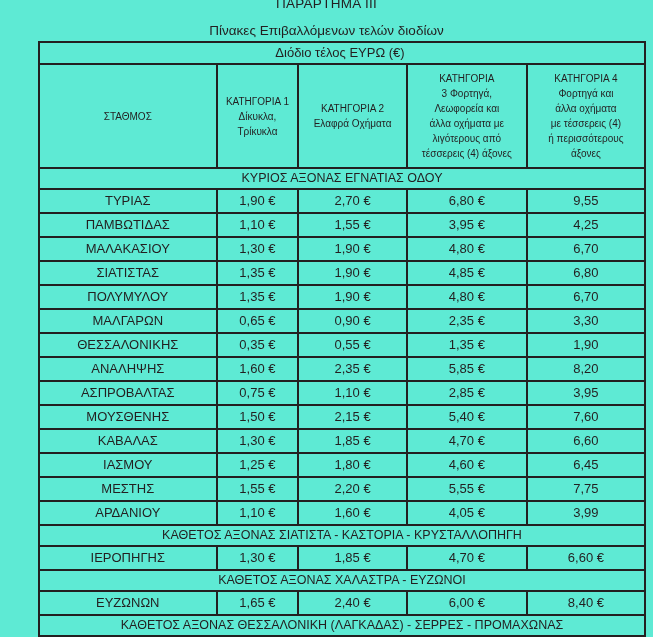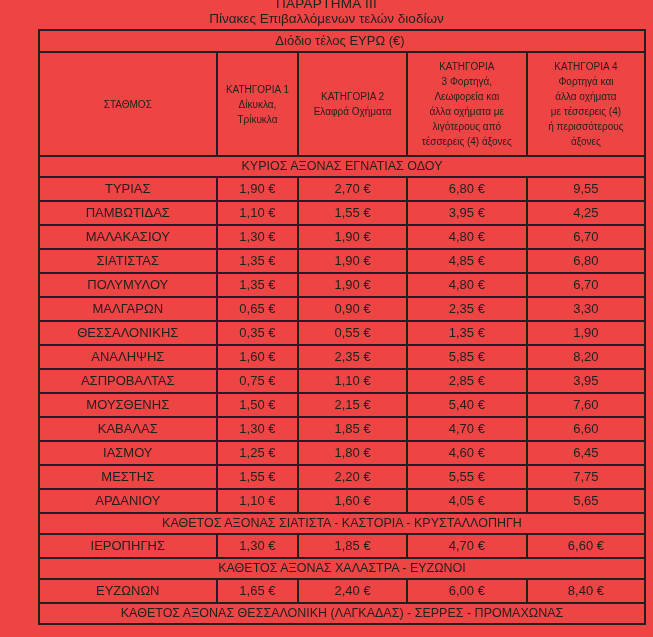--- a/index.html
+++ b/index.html
@@ -6,30 +6,30 @@
     margin: 0;
     padding: 0;
     background: #ffffff;
     font-family: "Liberation Sans", sans-serif;
     color: #231f20;
   }
   .page {
     position: relative;
     width: 653px;
     height: 637px;
-    background: #ef4444;
+    background: #5eead4;
     overflow: hidden;
   }
   .doc-title {
     text-align: center;
     font-size: 13.5px;
     line-height: 15px;
   }
   .doc-title .t1 { margin-top: -4px; letter-spacing: 0.3px; }
-  .doc-title .t2 { margin-top: 0; }
+  .doc-title .t2 { margin-top: 12px; }
   table.toll-table {
     border-collapse: separate;
     border-spacing: 0;
     table-layout: fixed;
     width: 608px;
     margin-left: 38px;
     margin-top: 3px;
     border: 1px solid #231f20;
   }
   .toll-table th, .toll-table td {
@@ -194,21 +194,21 @@
           <td class="price">1,55 €</td>
           <td class="price">2,20 €</td>
           <td class="price">5,55 €</td>
           <td class="price">7,75</td>
         </tr>
         <tr>
           <td class="station">ΑΡΔΑΝΙΟΥ</td>
           <td class="price">1,10 €</td>
           <td class="price">1,60 €</td>
           <td class="price">4,05 €</td>
-          <td class="price">5,65</td>
+          <td class="price">3,99</td>
         </tr>
         <tr>
           <td colspan="5" class="section">ΚΑΘΕΤΟΣ ΑΞΟΝΑΣ ΣΙΑΤΙΣΤΑ - ΚΑΣΤΟΡΙΑ - ΚΡΥΣΤΑΛΛΟΠΗΓΗ</td>
         </tr>
         <tr>
           <td class="station">ΙΕΡΟΠΗΓΗΣ</td>
           <td class="price">1,30 €</td>
           <td class="price">1,85 €</td>
           <td class="price">4,70 €</td>
           <td class="price">6,60 €</td>

